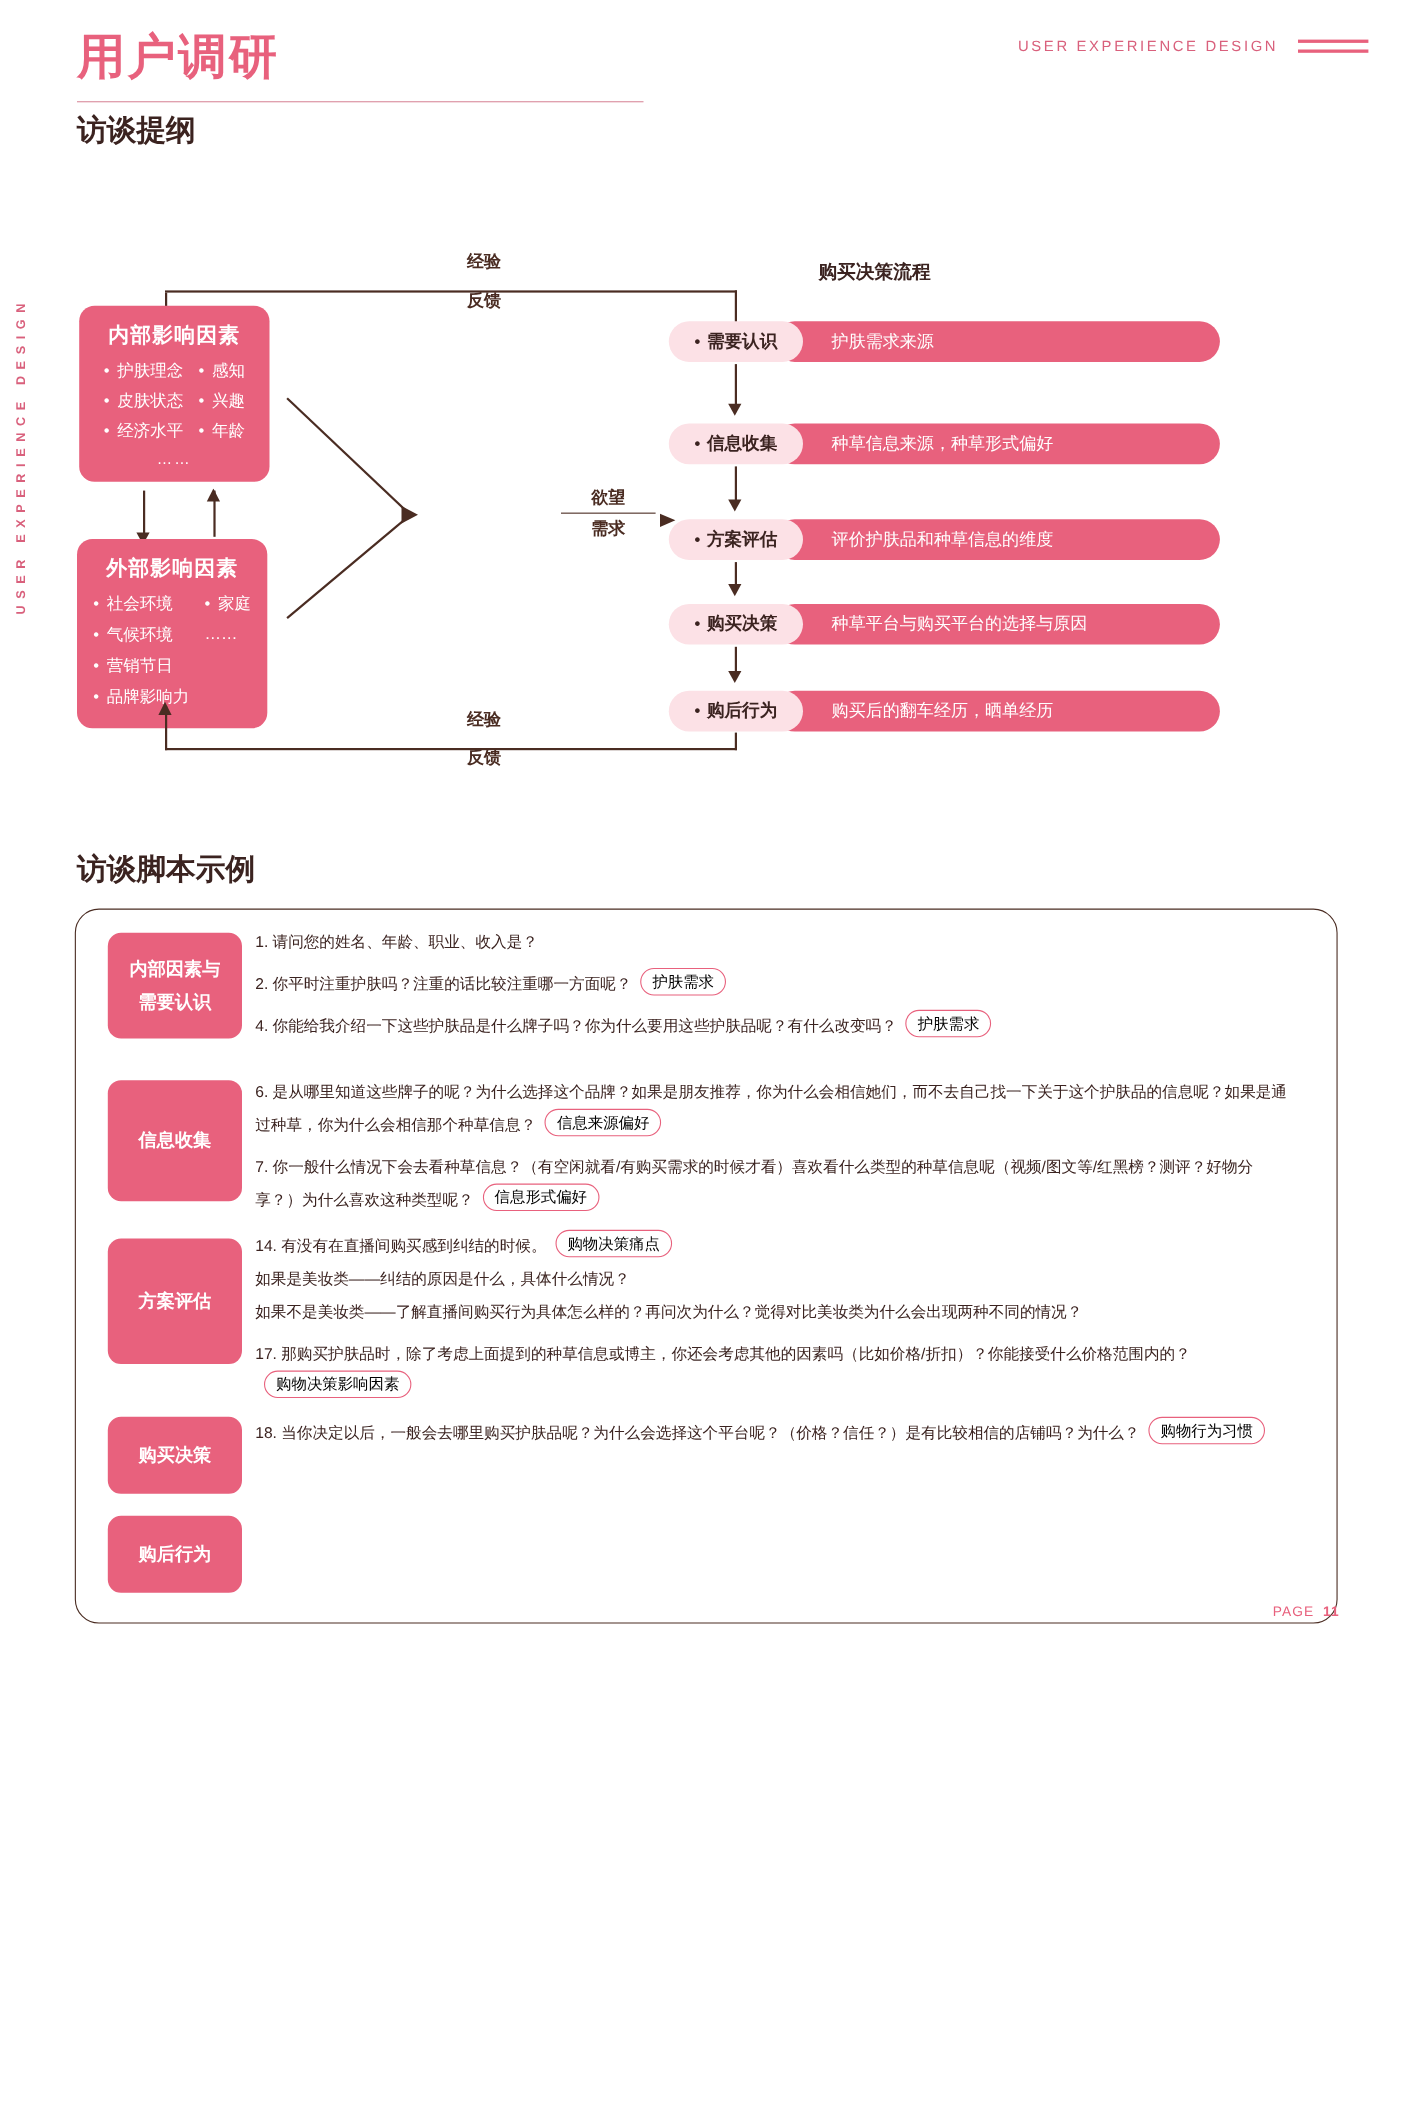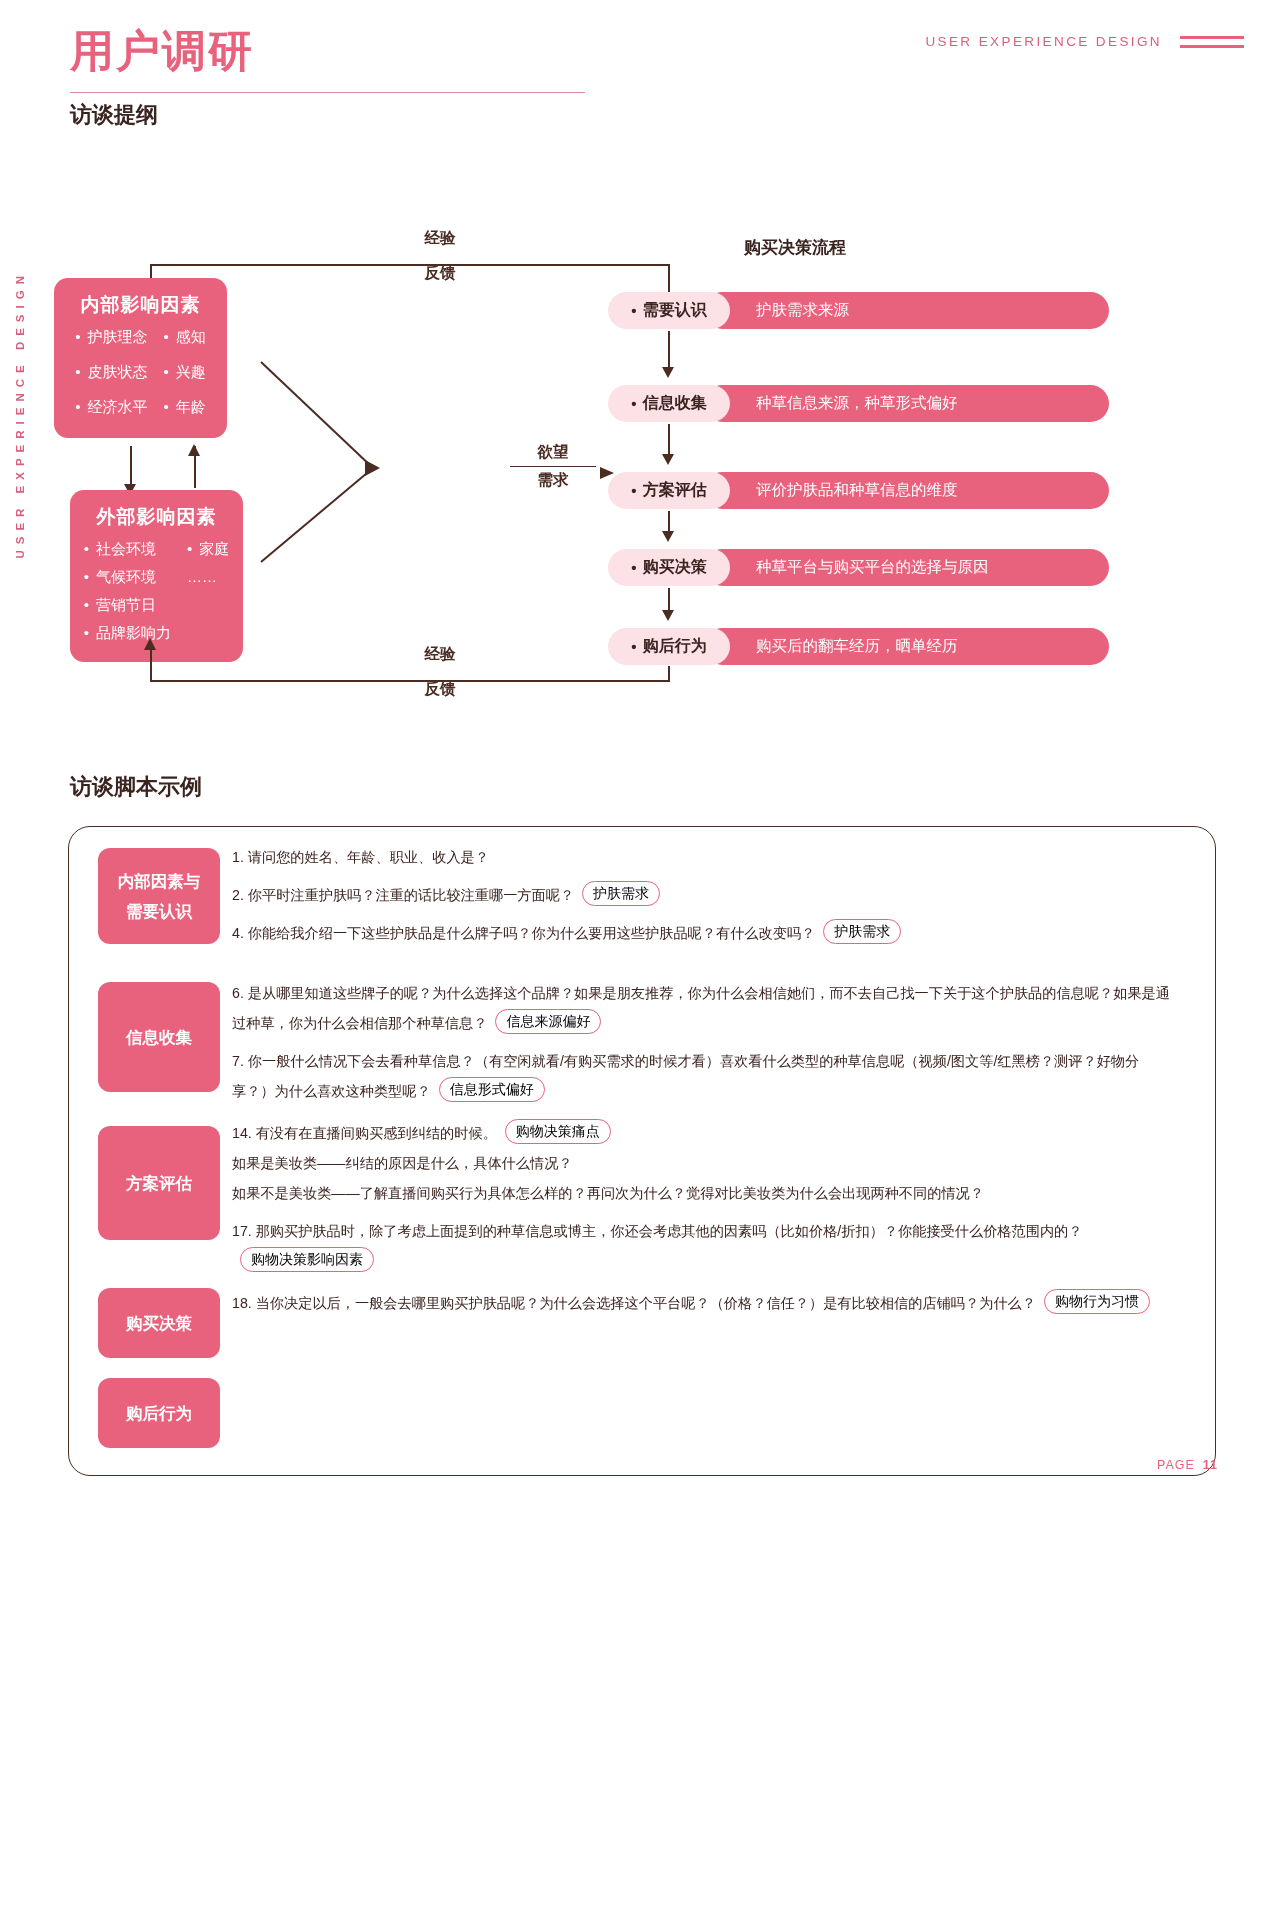--- a/index.html
+++ b/index.html
@@ -18,31 +18,31 @@
   .hdr-bars i{display:block;height:3px;background:#e8617d;margin-bottom:6px;}
 
   
   .side-label{
     position:absolute;left:14px;top:270px;
     writing-mode:vertical-rl;transform:rotate(180deg);
     font-size:11.5px;letter-spacing:6px;color:#d9607c;font-weight:600;
   }
 
   
-  .sec-h{position:absolute;font-size:22px;font-weight:bold;color:#3b2320;}
+  .sec-h{position:absolute;font-size:27px;font-weight:bold;color:#3b2320;}
   .para{position:absolute;left:70px;top:157px;width:920px;font-size:14.6px;line-height:31px;color:#5a3a30;}
 
   
   .diagram{position:absolute;left:0;top:218px;width:1280px;height:520px;}
   .pbox{
     position:absolute;background:#e8617d;border-radius:14px;color:#fff;
     box-sizing:border-box;padding:14px 16px 16px;
   }
   .pbox .t{font-size:19px;font-weight:bold;text-align:center;margin-bottom:10px;letter-spacing:1px;}
-  .pbox ul{list-style:none;margin:0;padding:0;display:grid;grid-template-columns:auto auto;column-gap:14px;row-gap:8px;justify-content:center;gap:16px;}
+  .pbox ul{list-style:none;margin:0;padding:0;display:grid;grid-template-columns:auto auto;column-gap:14px;row-gap:8px;justify-content:center;}
   .pbox li{font-size:15px;white-space:nowrap;}
   .pbox li::before{content:"•";margin-right:7px;}
   .pbox li.nob::before{content:"";margin:0;}
   .pbox li.dots{grid-column:1 / -1;text-align:center;font-size:14px;letter-spacing:2px;}
   .pbox li.dots::before{content:"";margin:0;}
   .pbox li.rdots::before{content:"";margin:0;}
 
   .clabel{position:absolute;text-align:center;font-size:16.5px;font-weight:bold;color:#4a2c22;line-height:38px;}
   .lbl-pair{position:absolute;text-align:center;font-size:15.5px;font-weight:bold;color:#4a2c22;}
   .lbl-pair .ln{height:1.4px;background:#4a2c22;margin:3px 0;}
@@ -98,21 +98,21 @@
     <div class="dgl" style="left:668px;top:46px;width:2px;height:55px;"></div>
     <svg style="position:absolute;left:143px;top:82px;" width="16" height="16">
         <polygon points="7,15 1,4 13,4" fill="#4a2c22"></polygon>
       </svg>
     <div class="lbl-pair" style="left:360px;top:10px;width:160px;">
       <div>经验</div>
       <div class="ln" style="background:transparent;"></div>
       <div style="margin-top:10px;">反馈</div>
     </div>
 
-    <div class="pbox" style="left:54px;top:60px;width:173px;height:160px;">
+    <div class="pbox" style="left:72px;top:60px;width:173px;height:160px;">
       <div class="t">内部影响因素</div>
       <ul>
         <li>护肤理念</li>
         <li>感知</li>
         <li>皮肤状态</li>
         <li>兴趣</li>
         <li>经济水平</li>
         <li>年龄</li>
         <li class="dots">……</li>
       </ul>

